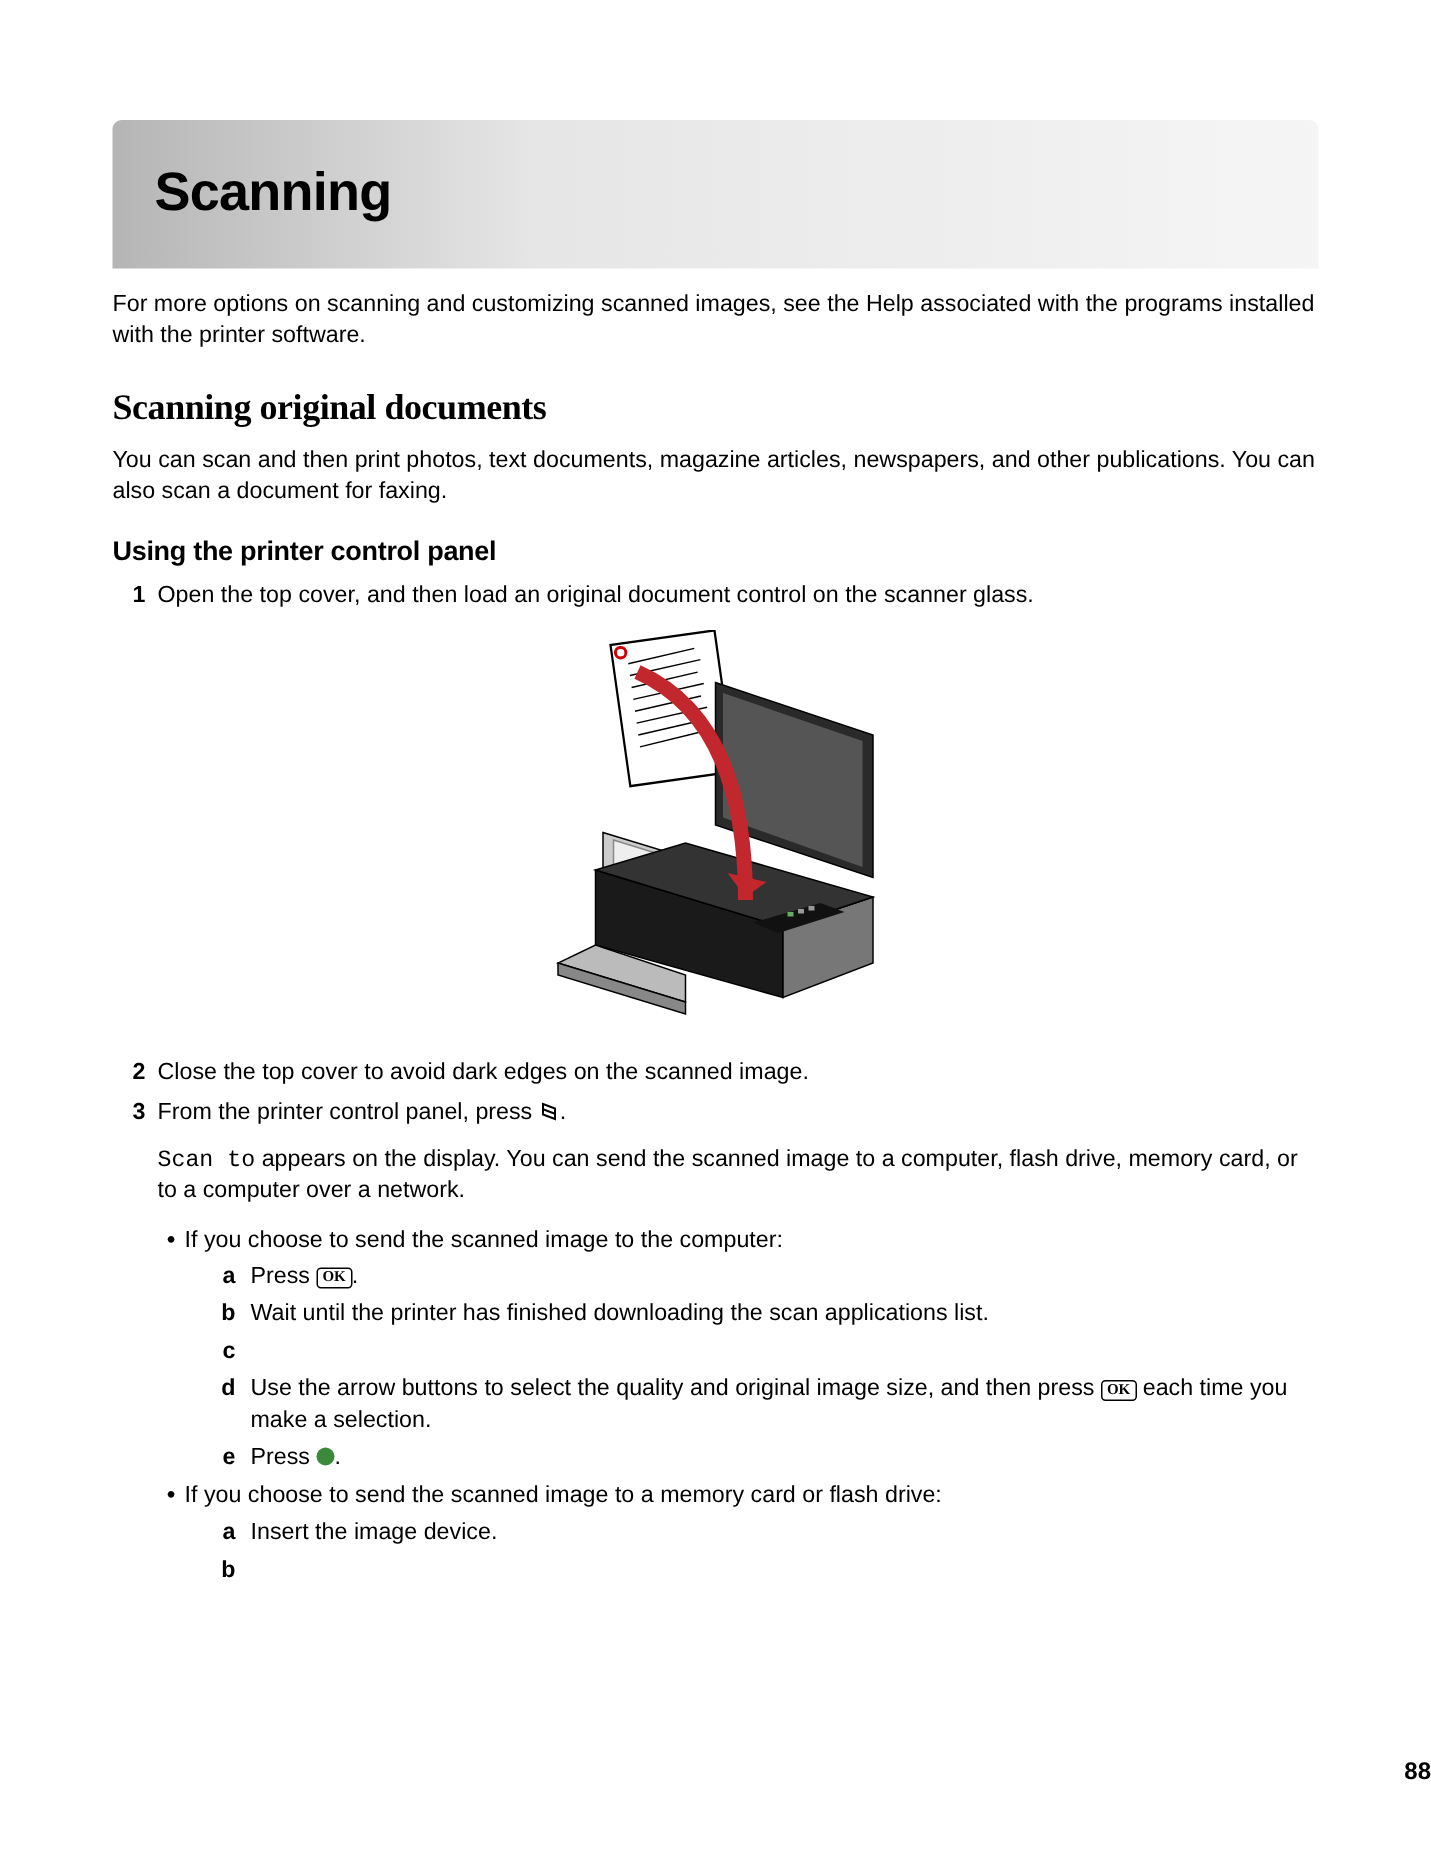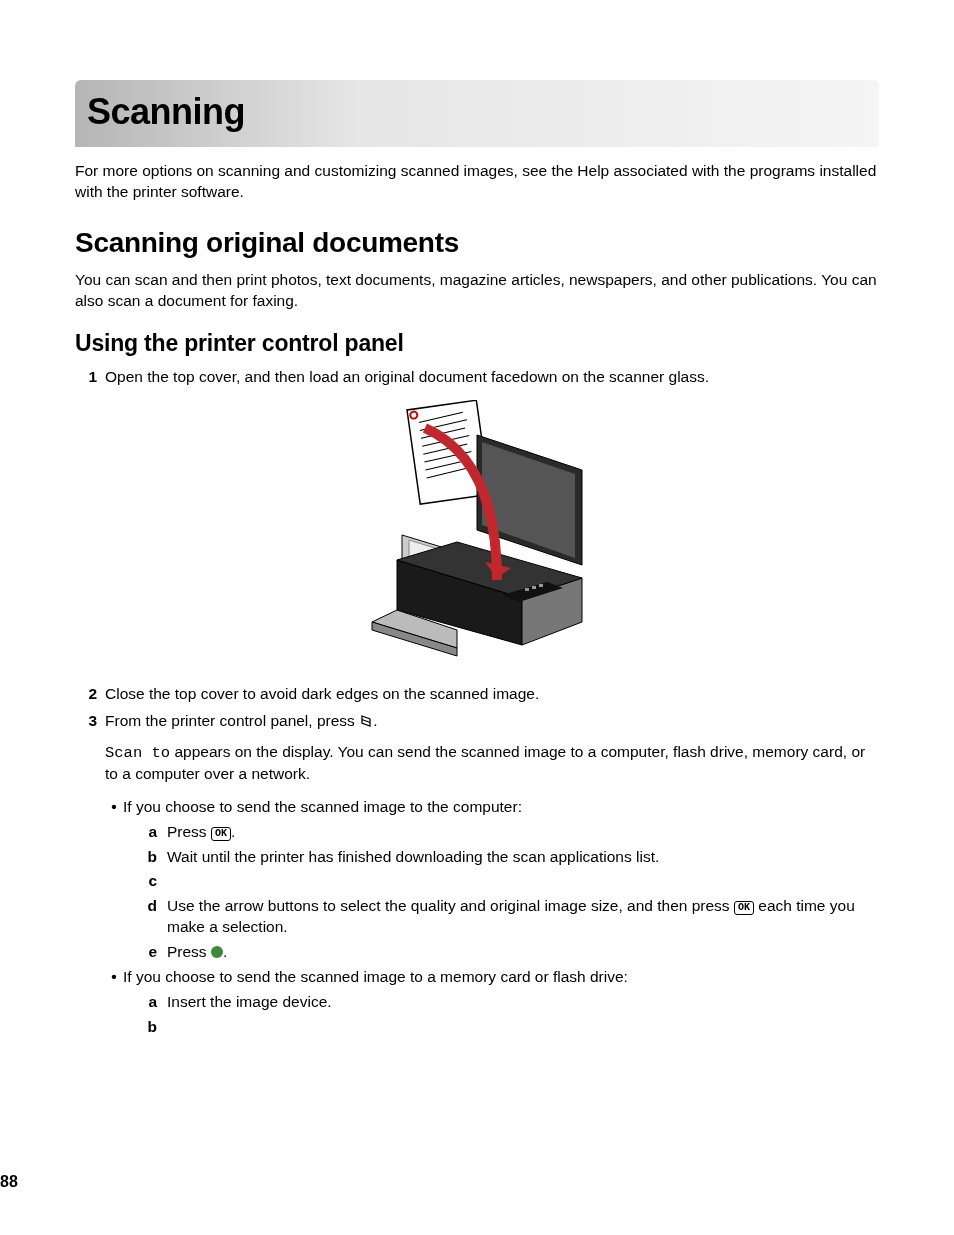--- a/index.html
+++ b/index.html
@@ -15,34 +15,35 @@
     font-size: 15.5px;
     line-height: 1.35;
   }
   .title-bar {
     background: linear-gradient(to right, #b5b5b5 0%, #e6e6e6 35%, #f5f5f5 100%);
     border-radius: 6px 6px 0 0;
     padding: 8px 12px 10px 12px;
     margin-bottom: 14px;
   }
   .title-bar h1 {
-    margin: 0;
+    margin: 16px;
     font-size: 36px;
     font-weight: 800;
     letter-spacing: -0.5px;
   }
   p { margin: 0 0 12px 0; }
   h2 {
-    font-size: 28px;
+    font-size: 24px;
     font-weight: 800;
     margin: 22px 0 8px 0;
     letter-spacing: -0.3px;
+    font-family: Liberation Serif, serif;
   }
   h3 {
-    font-size: 23px;
+    font-size: 18px;
     font-weight: 800;
     margin: 16px 0 8px 0;
     letter-spacing: -0.2px;
   }
   .step {
     display: flex;
     margin: 6px 0;
   }
   .step .num {
     font-weight: 800;
@@ -63,35 +64,35 @@
   .mono { font-family: "Courier New", monospace; font-weight: normal; }
   .ok-box {
     display: inline-block;
     border: 1.5px solid #000;
     border-radius: 3px;
     font-size: 10px;
     font-weight: bold;
     padding: 0 3px;
     line-height: 1.2;
     vertical-align: 1px;
-    font-family: Liberation Mono, monospace;
+    font-family: Liberation Serif, serif;
   }
   .scan-icon { display:inline-block; vertical-align:-2px; }
   .green-dot {
     display: inline-block;
     width: 12px; height: 12px;
     background: #3a8a3a;
     border-radius: 50%;
     vertical-align: -1px;
   }
   .page-num {
     position: absolute;
     bottom: 42px;
     left: 0; right: 0;
-    text-align: left;
+    text-align: right;
     font-weight: 800;
     font-size: 16px;
   }
   b { font-weight: 800; }
 </style>
 </head>
 <body>
 
 <div class="title-bar">
   <h1>Scanning</h1>
@@ -99,21 +100,21 @@
 
 <p>For more options on scanning and customizing scanned images, see the Help associated with the programs installed with the printer software.</p>
 
 <h2>Scanning original documents</h2>
 <p>You can scan and then print photos, text documents, magazine articles, newspapers, and other publications. You can also scan a document for faxing.</p>
 
 <h3>Using the printer control panel</h3>
 
 <div class="step">
   <div class="num">1</div>
-  <div class="body">Open the top cover, and then load an original document facedown on the scanner glass.</div>
+  <div class="body">Open the top cover, and then load an original document control on the scanner glass.</div>
 </div>
 
 <div class="figure">
   <svg width="260" height="260" viewBox="0 0 260 260">
 
     <g transform="translate(60,10) rotate(-8)">
       <rect x="0" y="0" width="70" height="95" fill="#fff" stroke="#000" stroke-width="1.5"></rect>
       <line x1="10" y1="14" x2="55" y2="10" stroke="#000"></line>
       <line x1="10" y1="22" x2="58" y2="18" stroke="#000"></line>
       <line x1="10" y1="30" x2="55" y2="26" stroke="#000"></line>

